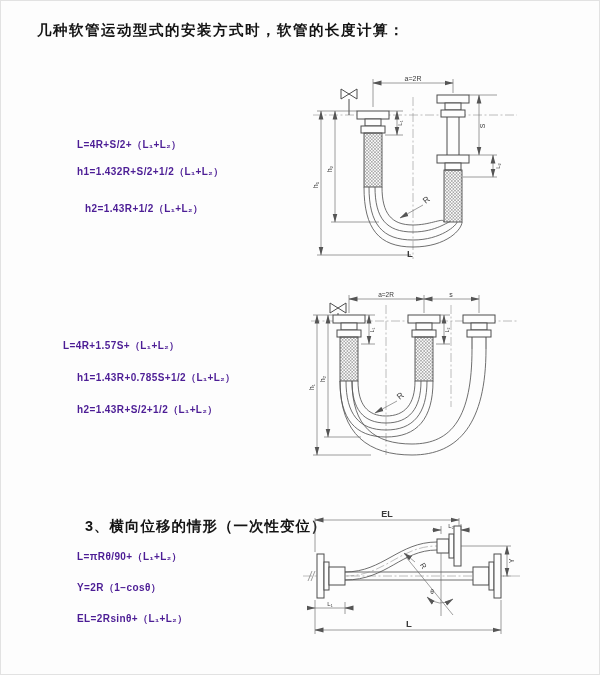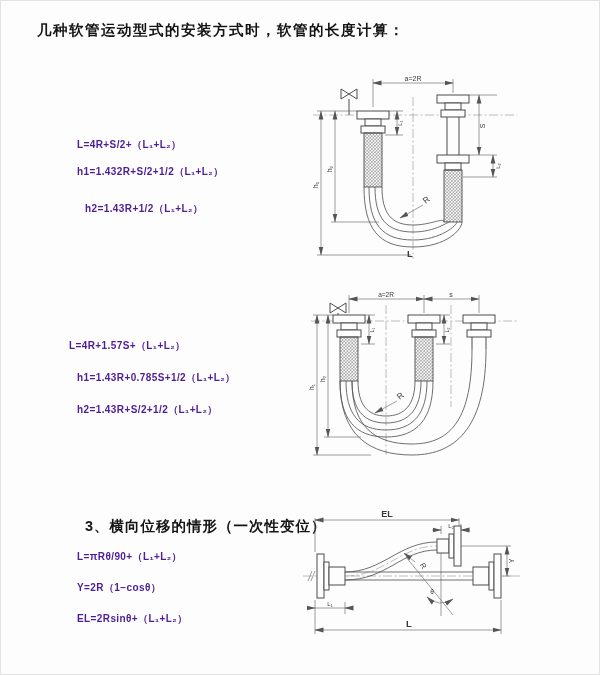--- a/index.html
+++ b/index.html
@@ -114,21 +114,21 @@
     </g>
 
     <g>
       <line class="dim" x1="112" y1="136" x2="89" y2="149" marker-end="url(#ae)"></line>
       <text font-size="8.5" text-anchor="middle" transform="translate(117,133) rotate(-40)">R</text>
     </g>
 
     <text x="99" y="188" font-size="9.5" font-weight="bold" text-anchor="middle">L</text>
   </svg>
 
-  <div class="formula" style="left:68px;top:338px;">L=4R+1.57S+（L₁+L₂）</div>
+  <div class="formula" style="left:62px;top:338px;">L=4R+1.57S+（L₁+L₂）</div>
   <div class="formula" style="left:76px;top:370px;">h1=1.43R+0.785S+1/2（L₁+L₂）</div>
   <div class="formula" style="left:76px;top:402px;">h2=1.43R+S/2+1/2（L₁+L₂）</div>
 
   <svg style="left:308px;top:286px;" width="212" height="176" viewBox="0 0 212 176">
 
     <line class="cl" x1="2" y1="34" x2="208" y2="34"></line>
     <line class="cl" x1="77" y1="18" x2="77" y2="168"></line>
     <line class="cl" x1="142" y1="18" x2="142" y2="120"></line>
 
     <g>

